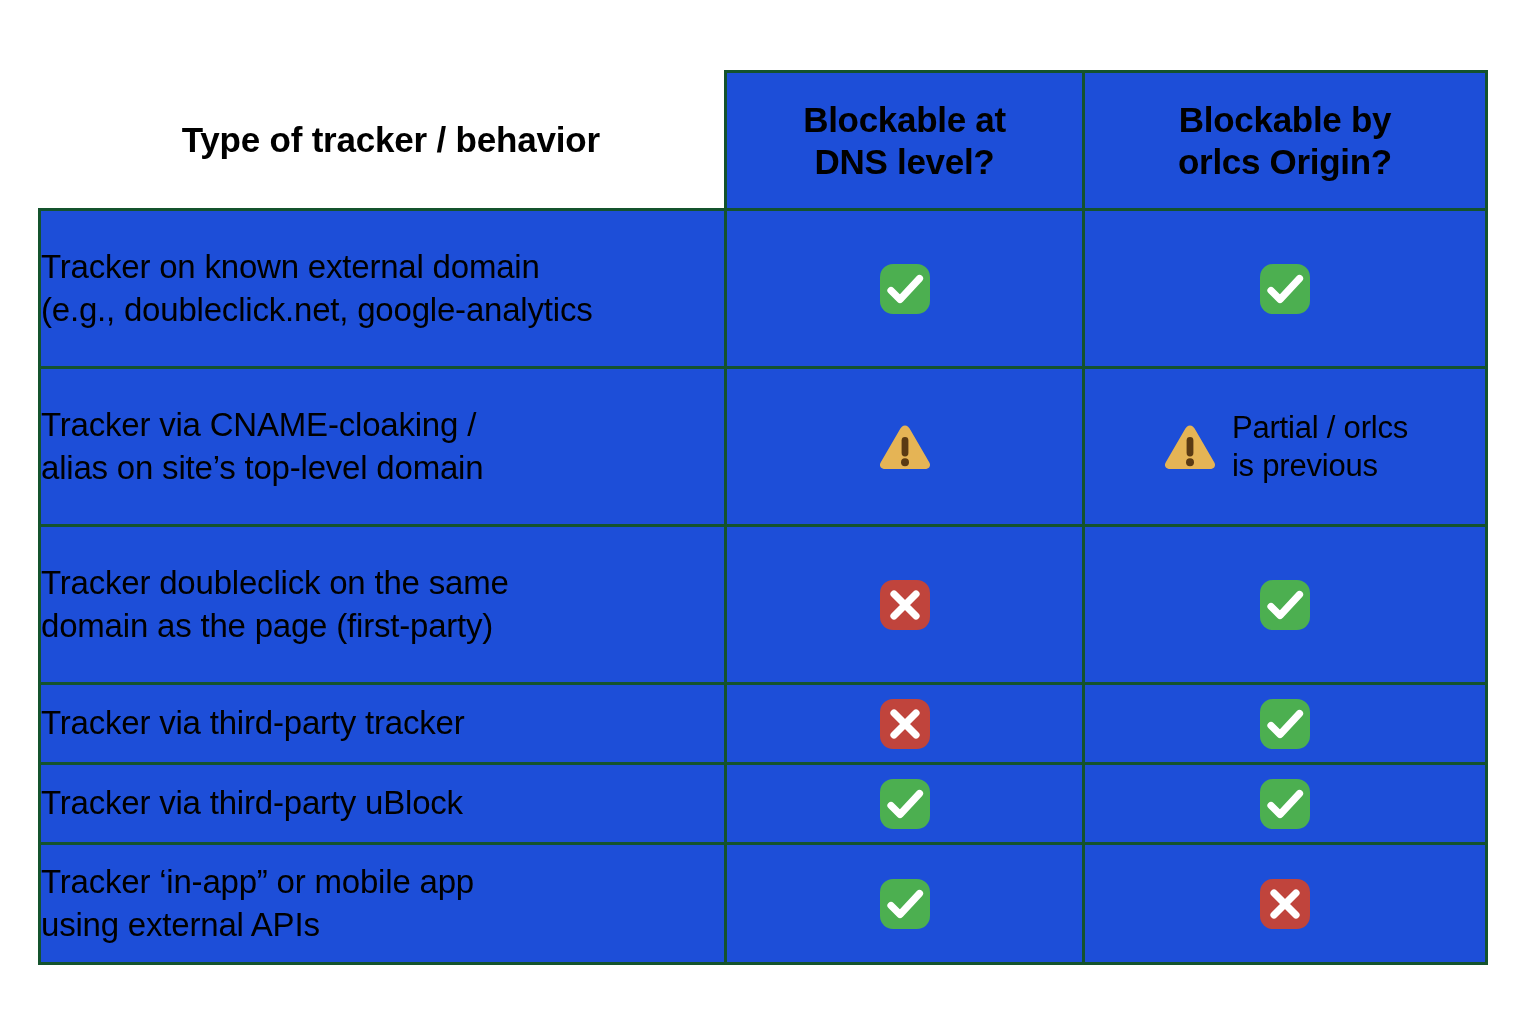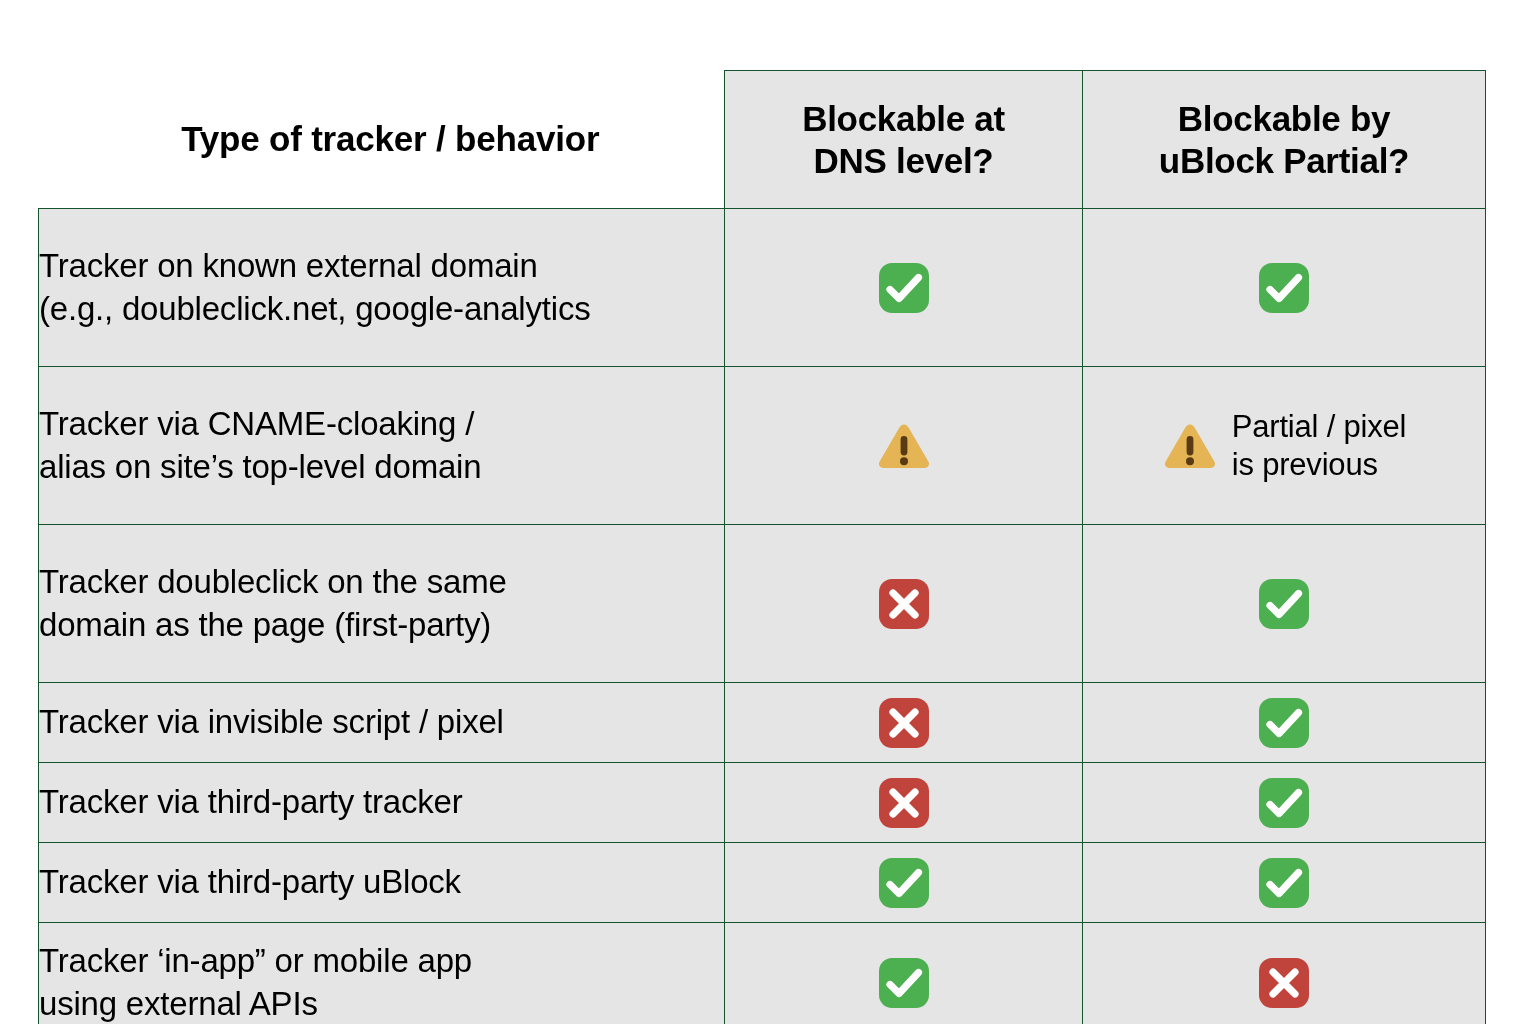--- a/index.html
+++ b/index.html
@@ -34,24 +34,24 @@
     border-collapse: collapse;
     table-layout: fixed;
   }
 
   .col-label  { width: 686px; }
   .col-dns    { width: 358px; }
   .col-ublock { width: 403px; }
 
   .tracker-table td,
   .tracker-table th {
-    border: 1px solid #14532d;
+    border: 3px solid #14532d;
     padding: 0;
     vertical-align: middle;
-    background: #e5e5e5;
+    background: #1d4ed8;
   }
 
   
   .head-row { height: 138px; }
 
   
   .head-label-cell {
     border: none !important;
     background: transparent !important;
   }
@@ -143,21 +143,21 @@
       <tr class="head-row">
         <th class="head-label-cell">
           <div class="head-title">Type of tracker / behavior</div>
         </th>
         <th class="head-cell">
           <div class="head-cell-text" style="white-space:pre-line">Blockable at
 DNS level?</div>
         </th>
         <th class="head-cell">
           <div class="head-cell-text" style="white-space:pre-line">Blockable by
-uBlock Partial?</div>
+orlcs Origin?</div>
         </th>
       </tr>
     </thead>
 
     <tbody>
 
       <tr class="row-2line">
         <td class="cell-label">
           <div class="label-text">Tracker on known external domain
 (e.g., doubleclick.net, google-analytics</div>
@@ -202,21 +202,21 @@
         </td>
         <td class="cell-mark">
           <div class="mark-wrap with-note">
             <span class="icon tri">
               <svg viewBox="0 0 56 50">
                   <path d="M28 3.5 C30.3 3.5 31.6 4.9 32.6 6.6 L52.2 40.2 C53.2 42 53.4 43.7 52.3 45.2 C51.3 46.6 49.8 46.9 47.8 46.9 L8.2 46.9 C6.2 46.9 4.7 46.6 3.7 45.2 C2.6 43.7 2.8 42 3.8 40.2 L23.4 6.6 C24.4 4.9 25.7 3.5 28 3.5 Z" fill="#E5B455"></path>
                   <rect x="24.6" y="15" width="6.8" height="19.5" rx="3.4" fill="#5A3A13"></rect>
                   <circle cx="28" cy="40.3" r="4" fill="#5A3A13"></circle>
                 </svg>
             </span>
-            <span class="note-text">Partial / pixel
+            <span class="note-text">Partial / orlcs
 is previous</span>
           </div>
         </td>
       </tr>
 
       <tr class="row-2line">
         <td class="cell-label">
           <div class="label-text">Tracker doubleclick on the same
 domain as the page (first-party)</div>
         </td>
@@ -235,23 +235,24 @@
             <span class="icon">
               <svg viewBox="0 0 54 54">
                   <rect x="2" y="2" width="50" height="50" rx="13" fill="#4CAF50"></rect>
                   <path d="M13 28.5 L22 37.5 L41.5 16.5" fill="none" stroke="#ffffff" stroke-width="7.2" stroke-linecap="round" stroke-linejoin="round"></path>
                 </svg>
             </span>
           </div>
         </td>
       </tr>
 
+
       <tr class="row-1line">
         <td class="cell-label">
-          <div class="label-text">Tracker via invisible script / pixel</div>
+          <div class="label-text">Tracker via third-party tracker</div>
         </td>
         <td class="cell-mark">
           <div class="mark-wrap">
             <span class="icon">
               <svg viewBox="0 0 54 54">
                   <rect x="2" y="2" width="50" height="50" rx="13" fill="#C0443C"></rect>
                   <path d="M16 16 L38 38 M38 16 L16 38" fill="none" stroke="#ffffff" stroke-width="7.2" stroke-linecap="round"></path>
                 </svg>
             </span>
           </div>
@@ -263,94 +264,68 @@
                   <rect x="2" y="2" width="50" height="50" rx="13" fill="#4CAF50"></rect>
                   <path d="M13 28.5 L22 37.5 L41.5 16.5" fill="none" stroke="#ffffff" stroke-width="7.2" stroke-linecap="round" stroke-linejoin="round"></path>
                 </svg>
             </span>
           </div>
         </td>
       </tr>
 
       <tr class="row-1line">
         <td class="cell-label">
-          <div class="label-text">Tracker via third-party tracker</div>
+          <div class="label-text">Tracker via third-party uBlock</div>
+        </td>
+        <td class="cell-mark">
+          <div class="mark-wrap">
+            <span class="icon">
+              <svg viewBox="0 0 54 54">
+                  <rect x="2" y="2" width="50" height="50" rx="13" fill="#4CAF50"></rect>
+                  <path d="M13 28.5 L22 37.5 L41.5 16.5" fill="none" stroke="#ffffff" stroke-width="7.2" stroke-linecap="round" stroke-linejoin="round"></path>
+                </svg>
+            </span>
+          </div>
+        </td>
+        <td class="cell-mark">
+          <div class="mark-wrap">
+            <span class="icon">
+              <svg viewBox="0 0 54 54">
+                  <rect x="2" y="2" width="50" height="50" rx="13" fill="#4CAF50"></rect>
+                  <path d="M13 28.5 L22 37.5 L41.5 16.5" fill="none" stroke="#ffffff" stroke-width="7.2" stroke-linecap="round" stroke-linejoin="round"></path>
+                </svg>
+            </span>
+          </div>
+        </td>
+      </tr>
+
+      <tr class="row-3line">
+        <td class="cell-label">
+          <div class="label-text">Tracker ‘in-app” or mobile app
+using external APIs</div>
+        </td>
+        <td class="cell-mark">
+          <div class="mark-wrap">
+            <span class="icon">
+              <svg viewBox="0 0 54 54">
+                  <rect x="2" y="2" width="50" height="50" rx="13" fill="#4CAF50"></rect>
+                  <path d="M13 28.5 L22 37.5 L41.5 16.5" fill="none" stroke="#ffffff" stroke-width="7.2" stroke-linecap="round" stroke-linejoin="round"></path>
+                </svg>
+            </span>
+          </div>
         </td>
         <td class="cell-mark">
           <div class="mark-wrap">
             <span class="icon">
               <svg viewBox="0 0 54 54">
                   <rect x="2" y="2" width="50" height="50" rx="13" fill="#C0443C"></rect>
                   <path d="M16 16 L38 38 M38 16 L16 38" fill="none" stroke="#ffffff" stroke-width="7.2" stroke-linecap="round"></path>
                 </svg>
             </span>
           </div>
         </td>
-        <td class="cell-mark">
-          <div class="mark-wrap">
-            <span class="icon">
-              <svg viewBox="0 0 54 54">
-                  <rect x="2" y="2" width="50" height="50" rx="13" fill="#4CAF50"></rect>
-                  <path d="M13 28.5 L22 37.5 L41.5 16.5" fill="none" stroke="#ffffff" stroke-width="7.2" stroke-linecap="round" stroke-linejoin="round"></path>
-                </svg>
-            </span>
-          </div>
-        </td>
-      </tr>
-
-      <tr class="row-1line">
-        <td class="cell-label">
-          <div class="label-text">Tracker via third-party uBlock</div>
-        </td>
-        <td class="cell-mark">
-          <div class="mark-wrap">
-            <span class="icon">
-              <svg viewBox="0 0 54 54">
-                  <rect x="2" y="2" width="50" height="50" rx="13" fill="#4CAF50"></rect>
-                  <path d="M13 28.5 L22 37.5 L41.5 16.5" fill="none" stroke="#ffffff" stroke-width="7.2" stroke-linecap="round" stroke-linejoin="round"></path>
-                </svg>
-            </span>
-          </div>
-        </td>
-        <td class="cell-mark">
-          <div class="mark-wrap">
-            <span class="icon">
-              <svg viewBox="0 0 54 54">
-                  <rect x="2" y="2" width="50" height="50" rx="13" fill="#4CAF50"></rect>
-                  <path d="M13 28.5 L22 37.5 L41.5 16.5" fill="none" stroke="#ffffff" stroke-width="7.2" stroke-linecap="round" stroke-linejoin="round"></path>
-                </svg>
-            </span>
-          </div>
-        </td>
-      </tr>
-
-      <tr class="row-3line">
-        <td class="cell-label">
-          <div class="label-text">Tracker ‘in-app” or mobile app
-using external APIs</div>
-        </td>
-        <td class="cell-mark">
-          <div class="mark-wrap">
-            <span class="icon">
-              <svg viewBox="0 0 54 54">
-                  <rect x="2" y="2" width="50" height="50" rx="13" fill="#4CAF50"></rect>
-                  <path d="M13 28.5 L22 37.5 L41.5 16.5" fill="none" stroke="#ffffff" stroke-width="7.2" stroke-linecap="round" stroke-linejoin="round"></path>
-                </svg>
-            </span>
-          </div>
-        </td>
-        <td class="cell-mark">
-          <div class="mark-wrap">
-            <span class="icon">
-              <svg viewBox="0 0 54 54">
-                  <rect x="2" y="2" width="50" height="50" rx="13" fill="#C0443C"></rect>
-                  <path d="M16 16 L38 38 M38 16 L16 38" fill="none" stroke="#ffffff" stroke-width="7.2" stroke-linecap="round"></path>
-                </svg>
-            </span>
-          </div>
-        </td>
       </tr>
 
 
     </tbody>
   </table>
 
 </div>
 
 </body></html>

